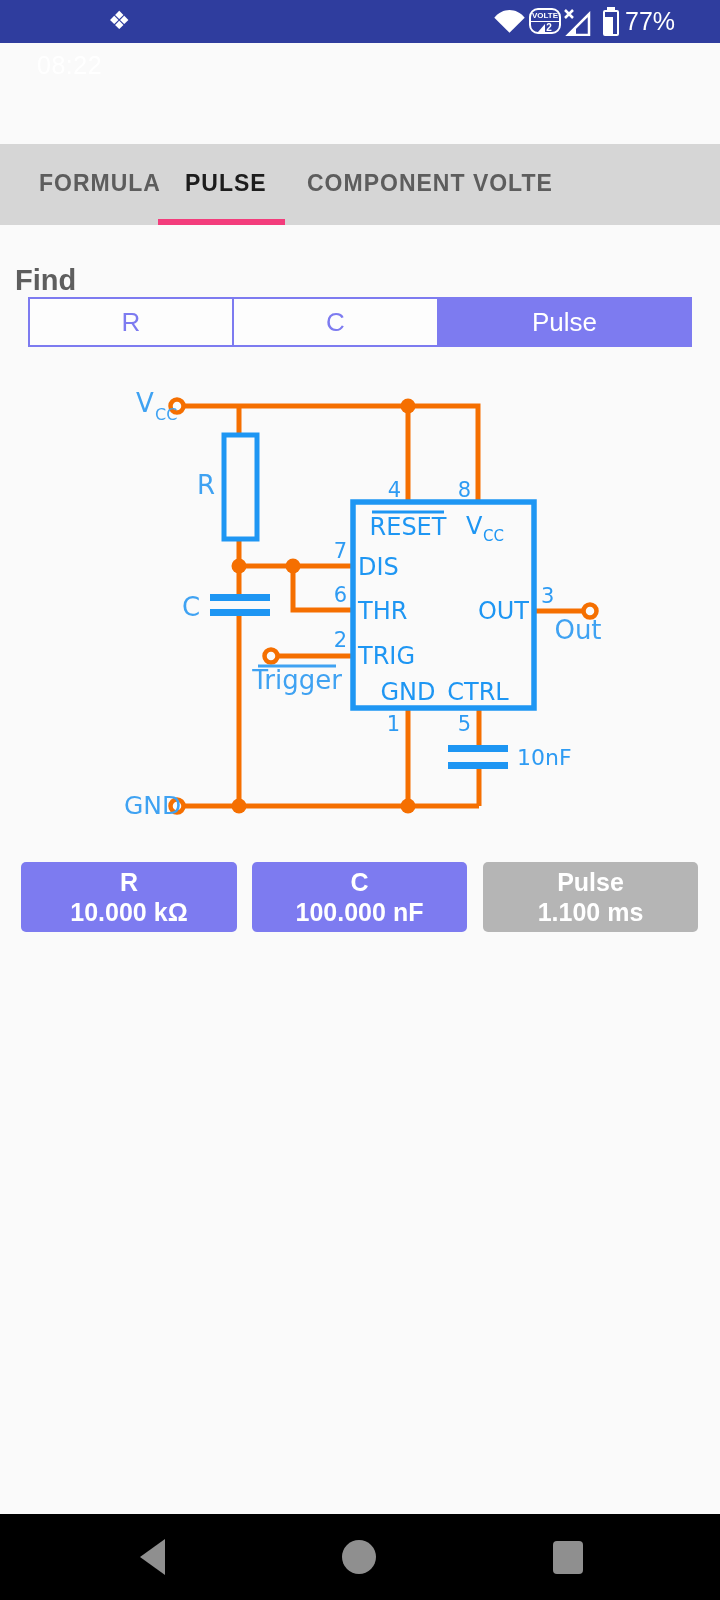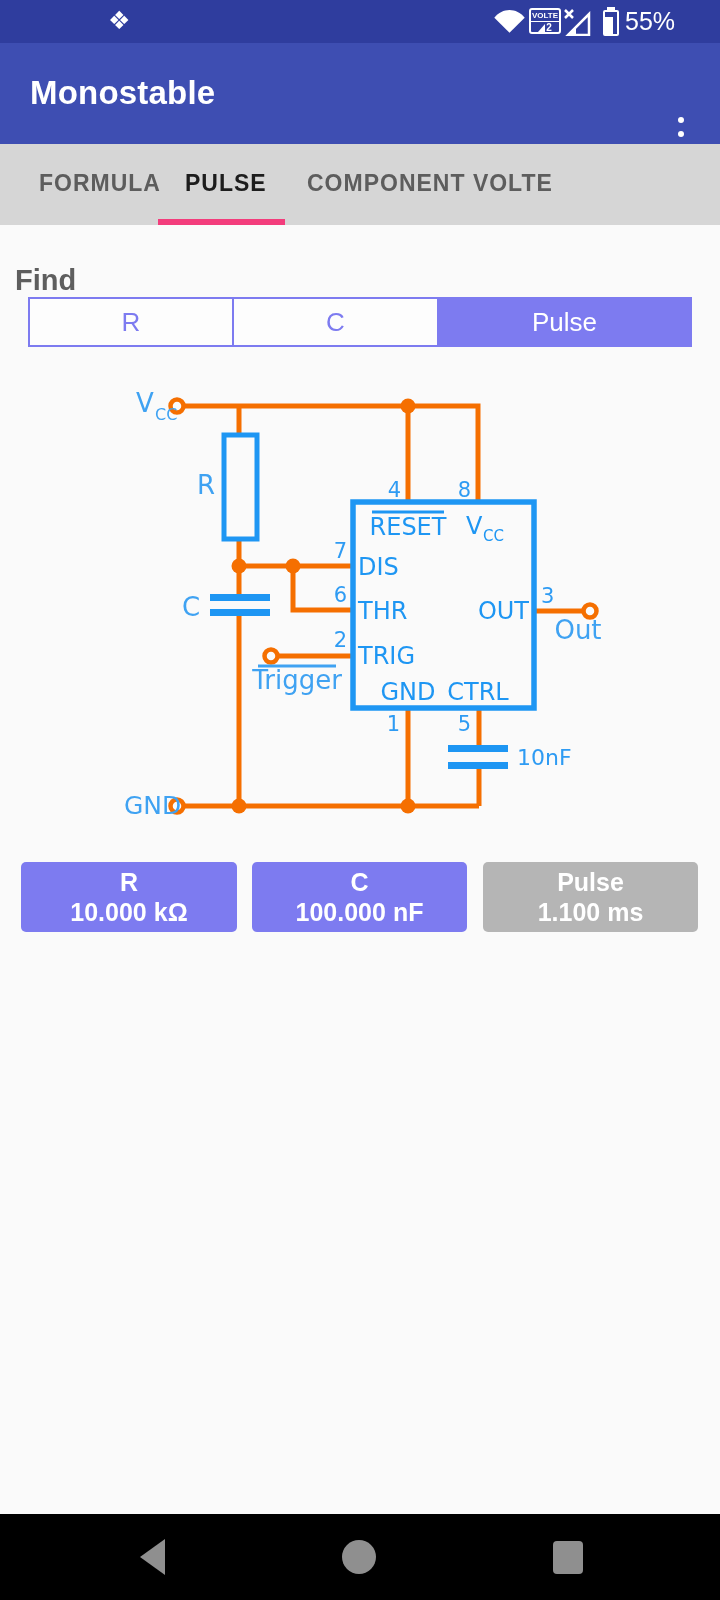--- a/index.html
+++ b/index.html
@@ -5,21 +5,21 @@
   * { margin:0; padding:0; box-sizing:border-box; }
   html,body { background:#e0e0e0; }
   body { font-family:"Liberation Sans", sans-serif; }
   .screen { position:relative; width:720px; height:1600px; margin:0 auto; background:#fafafa; overflow:hidden; }
 
   
   .status-bar { position:absolute; left:0; top:0; width:720px; height:43px; background:#2f3d9e; color:#fff; }
   .sb-time { position:absolute; left:37px; top:7px; font-size:25px; font-weight:500; letter-spacing:.5px;margin-top:44px; }
   .sb-dropbox { position:absolute; left:108px; top:6px; font-size:25px; }
   .sb-wifi { position:absolute; left:493px; top:9px; }
-  .sb-volte { position:absolute; left:529px; top:8px; width:32px; height:26px; border:2px solid #fff; border-radius:3px; text-align:center; line-height:1; }
+  .sb-volte { position:absolute; left:529px; top:8px; width:32px; height:26px; border:2px solid #fff; border-radius:9px; text-align:center; line-height:1; }
   .sb-volte .vt { display:block; font-size:8px; font-weight:bold; letter-spacing:0; border-bottom:1.5px solid #fff; padding:1.5px 0 1px; }
   .sb-volte .vrow { display:flex; align-items:flex-end; justify-content:center; gap:1px; height:11px; }
   .sb-volte .vtri { width:0; height:0; border-left:7px solid transparent; border-bottom:8px solid #fff; margin-bottom:1px; }
   .sb-volte .vnum { font-size:10px; font-weight:bold; }
   .sb-signal { position:absolute; left:562px; top:8px; }
   .sb-batt { position:absolute; left:603px; top:7px; width:16px; height:29px; }
   .sb-batt .nub { position:absolute; left:4px; top:0; width:8px; height:3px; background:#fff; }
   .sb-batt .case { position:absolute; left:0; top:3px; width:16px; height:26px; border:2px solid #fff; border-radius:2px; }
   .sb-batt .fill { position:absolute; left:2px; bottom:2px; width:8px; height:17px; background:#fff; }
   .sb-pct { position:absolute; left:625px; top:7px; font-size:25px; }
@@ -88,31 +88,23 @@
         <path d="M27,27 L27,6 L6,27 Z" fill="none" stroke="#fff" stroke-width="2.5"></path>
         <path d="M14,27 L14,18 L5,27 Z" fill="#fff"></path>
         <path d="M3,2 L11,10 M11,2 L3,10" stroke="#fff" stroke-width="2.5"></path>
       </svg>
     </span>
     <span class="sb-batt">
       <span class="nub"></span>
         <span class="case"></span>
         <span class="fill"></span>
     </span>
-    <span class="sb-pct">55%</span>
-  </div>
-
-  <div class="app-bar">
-    <span class="app-title">Monostable</span>
-    <div class="kebab">
-        <i></i>
-        <i></i>
-        <i></i>
-      </div>
-  </div>
+    <span class="sb-pct">77%</span>
+  </div>
+
 
   <div class="tab-bar">
     <span class="tab tab-f">FORMULA</span>
     <span class="tab tab-p active">PULSE</span>
     <span class="tab tab-c">COMPONENT VOLTE</span>
     <div class="tab-underline"></div>
   </div>
 
   <div class="find-label">Find</div>
 

